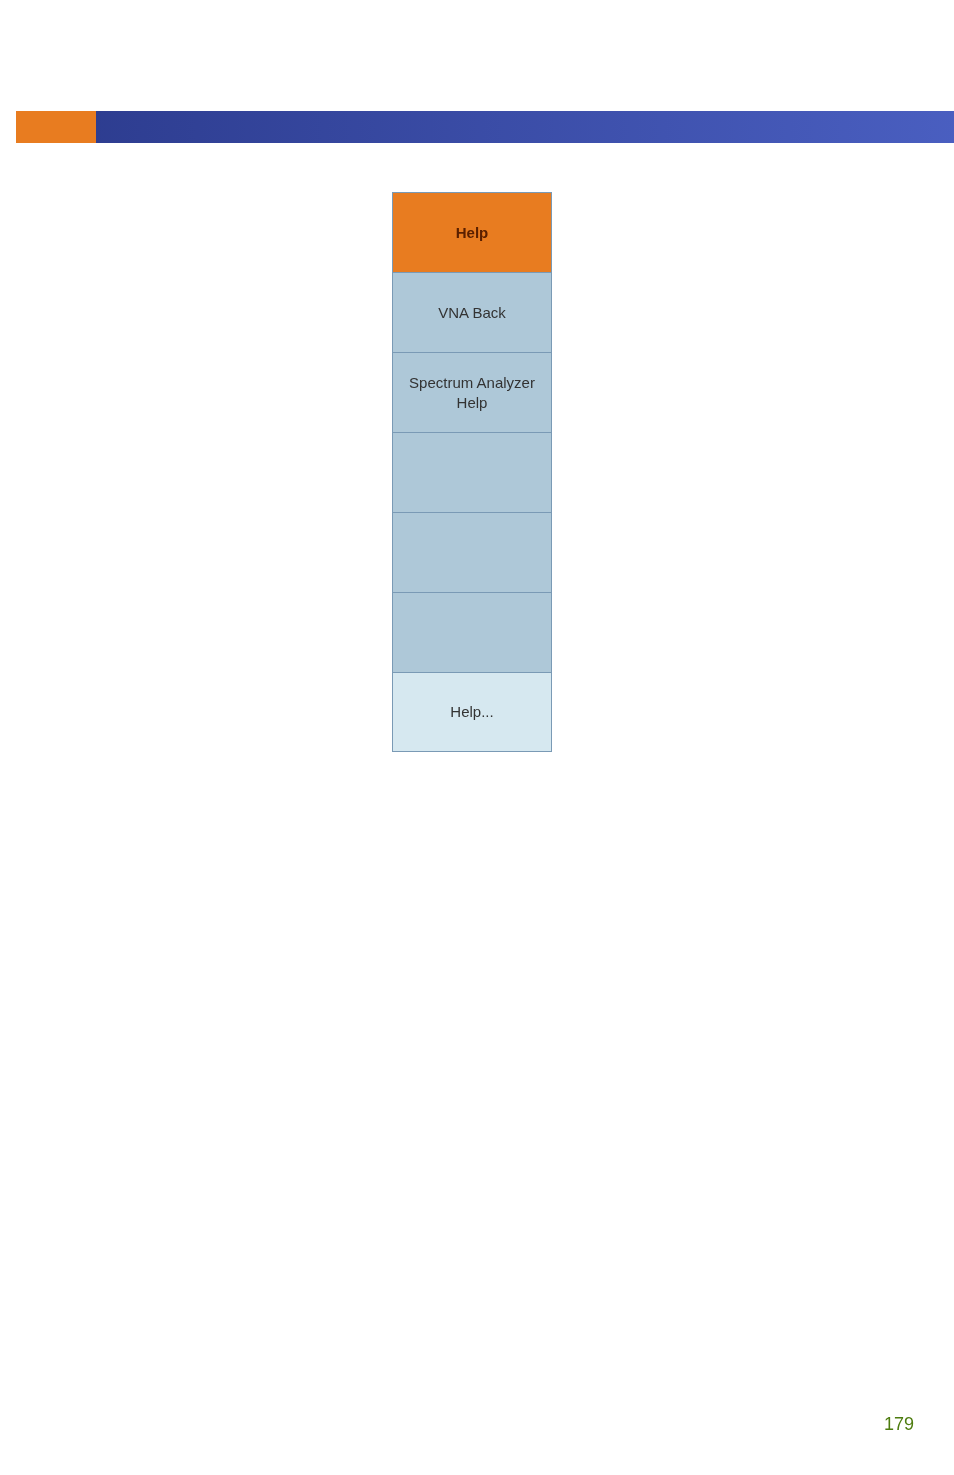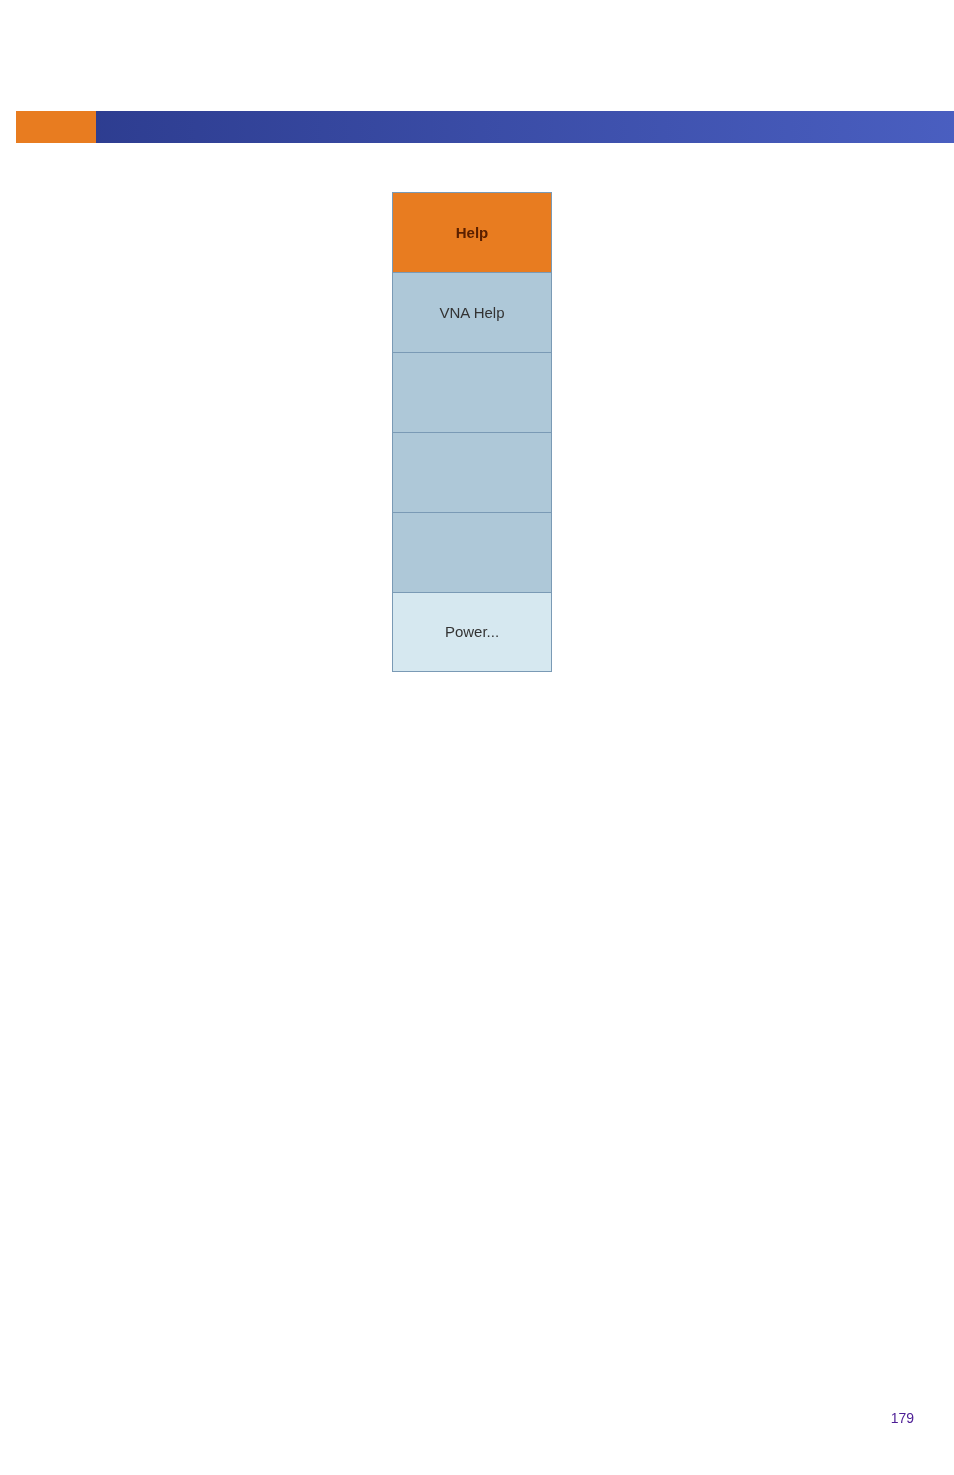--- a/index.html
+++ b/index.html
@@ -68,35 +68,38 @@
     .menu-btn.light-blue {
       background: #aec8d8;
     }
 
     .menu-btn.white-blue {
       background: #d6e8f0;
     }
 
     .page-number {
       position: absolute;
-      bottom: 49px;
+      bottom: 40px;
       right: 40px;
-      font-size: 14px;
-      color: #4c1d95;
+      font-size: 18px;
+      color: #4d7c0f;
     }
   </style>
 </head>
 <body>
 
 <div class="top-bar"></div>
 <div class="orange-accent"></div>
 
 <div class="menu-container">
 <div class="menu-btn active">Help</div>
     <div class="menu-btn light-blue">VNA
+Back</div>
+    <div class="menu-btn light-blue">Spectrum
+Analyzer
 Help</div>
     <div class="menu-btn light-blue"></div>
     <div class="menu-btn light-blue"></div>
     <div class="menu-btn light-blue"></div>
-    <div class="menu-btn white-blue" style="border-bottom: 1.5px solid rgb(122, 154, 181);">Power...</div>
+    <div class="menu-btn white-blue" style="border-bottom: 1.5px solid rgb(122, 154, 181);">Help...</div>
   </div>
 
 <div class="page-number">179</div>
 
 </body></html>

